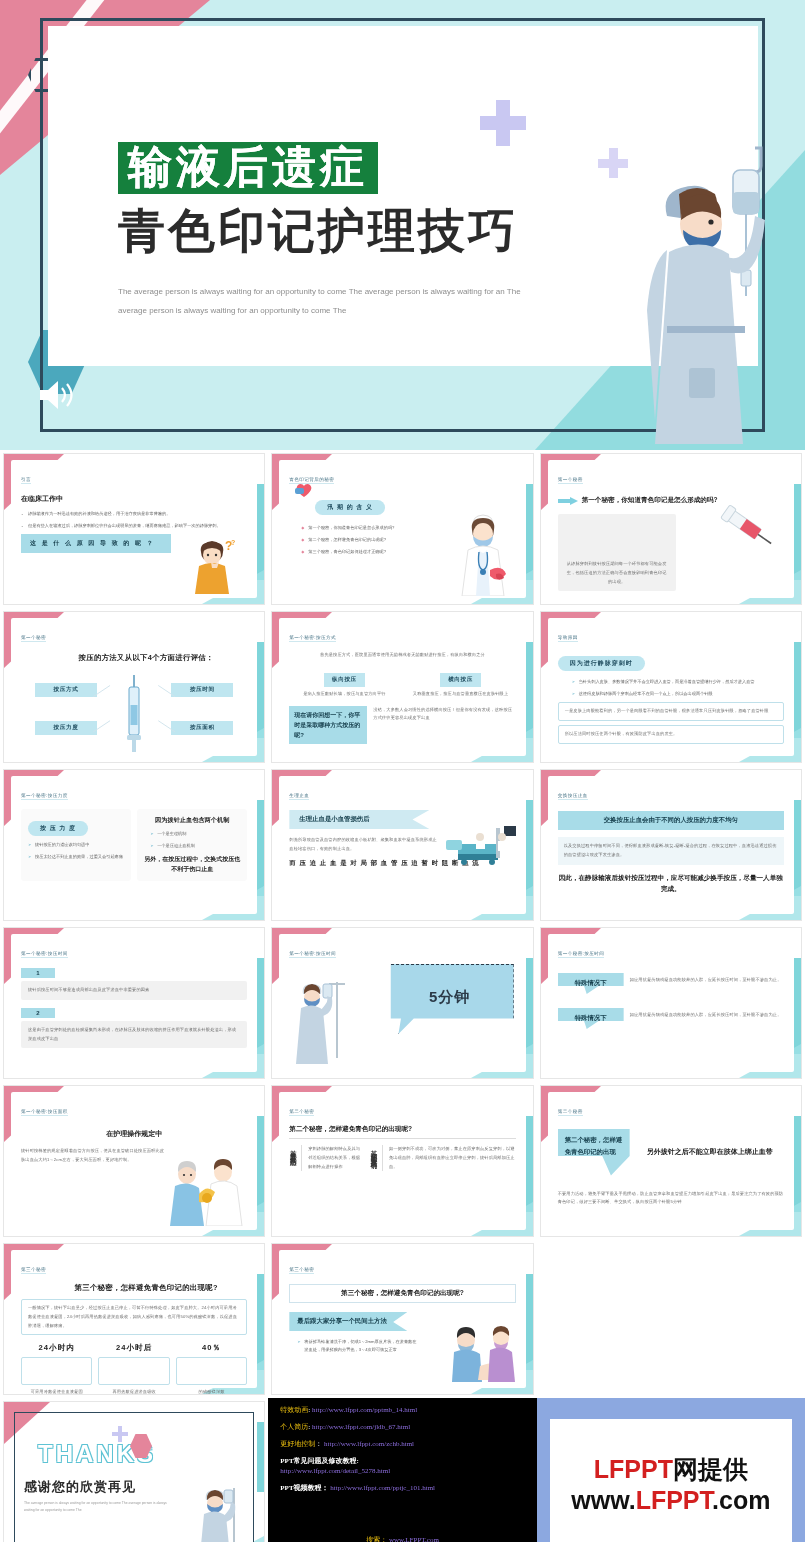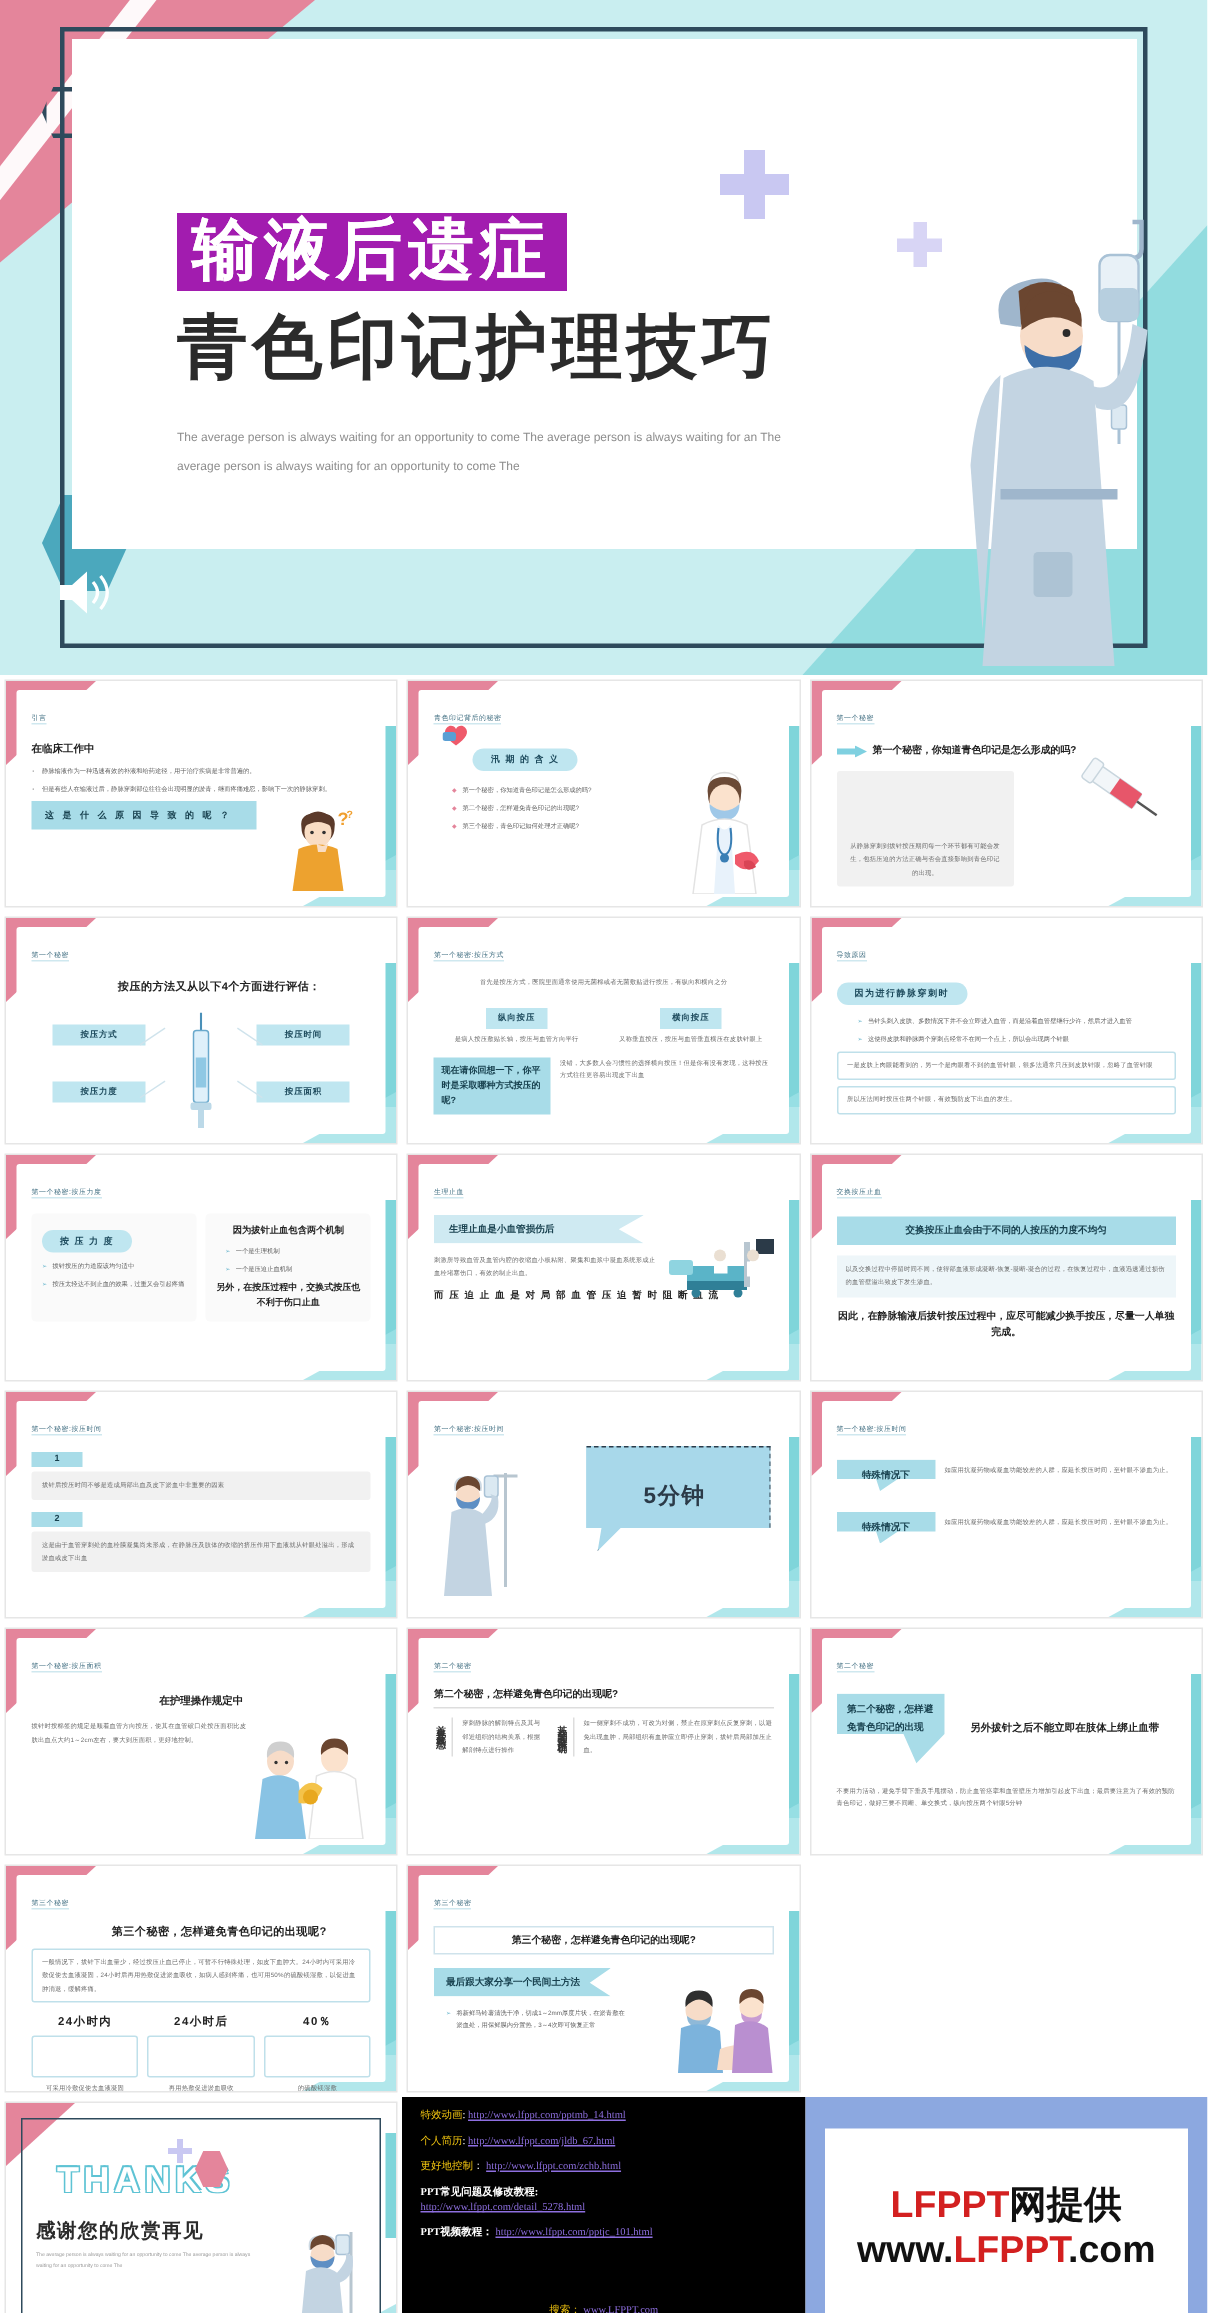--- a/index.html
+++ b/index.html
@@ -73,21 +73,21 @@
   }
   .cross::before { left: 35%; top: 0; width: 30%; height: 100%; }
   .cross::after { top: 35%; left: 0; height: 30%; width: 100%; }
   .cross-1 { width: 46px; height: 46px; left: 480px; top: 100px; color: #c9c8f2; }
   .cross-2 { width: 30px; height: 30px; left: 598px; top: 148px; color: #d8d5f5; }
 
   .title-ghost {
     position: absolute; left: 118px; top: 142px;
     font-size: 44px; font-weight: 700; letter-spacing: 4px;
     color: #ffffff;
-    background: #a21caf;
+    background: #15803d;
     padding: 2px 10px 4px;
     line-height: 1.05;
     text-shadow: 0 0 0 #fff;
   }
   .title-main {
     position: absolute; left: 118px; top: 205px;
     font-size: 47px; font-weight: 700; letter-spacing: 3px;
     color: #2b2b2b;
     line-height: 1.1;
   }
@@ -224,21 +224,21 @@
   .thanks-en {
     position: absolute; left: 20px; top: 98px; width: 150px;
     font-size: 3.4px; color: #9a9a9a; line-height: 2;
   }
   .links-panel {
     background: #000000; color: #ffffff;
     padding: 7px 12px; font-size: 7px; line-height: 1.55;
     font-family: "Liberation Serif", serif;
   }
   .links-panel a, .links-panel .lk {
-    color: #8e6fe0; text-decoration: underline;
+    color: #8e6fe0; 
   }
   .links-panel .lbl { color: #f1c40f; }
   .links-panel .lbl-w { color: #ffffff; font-weight: 700; }
   .links-panel .row { margin-bottom: 6px; }
   .links-panel .center { text-align: center; }
   .brand-panel {
     background: #8ca8e0; display: flex; align-items: center; justify-content: center;
   }
   .brand-inner {
     background: #ffffff; width: 90%; height: 76%;

